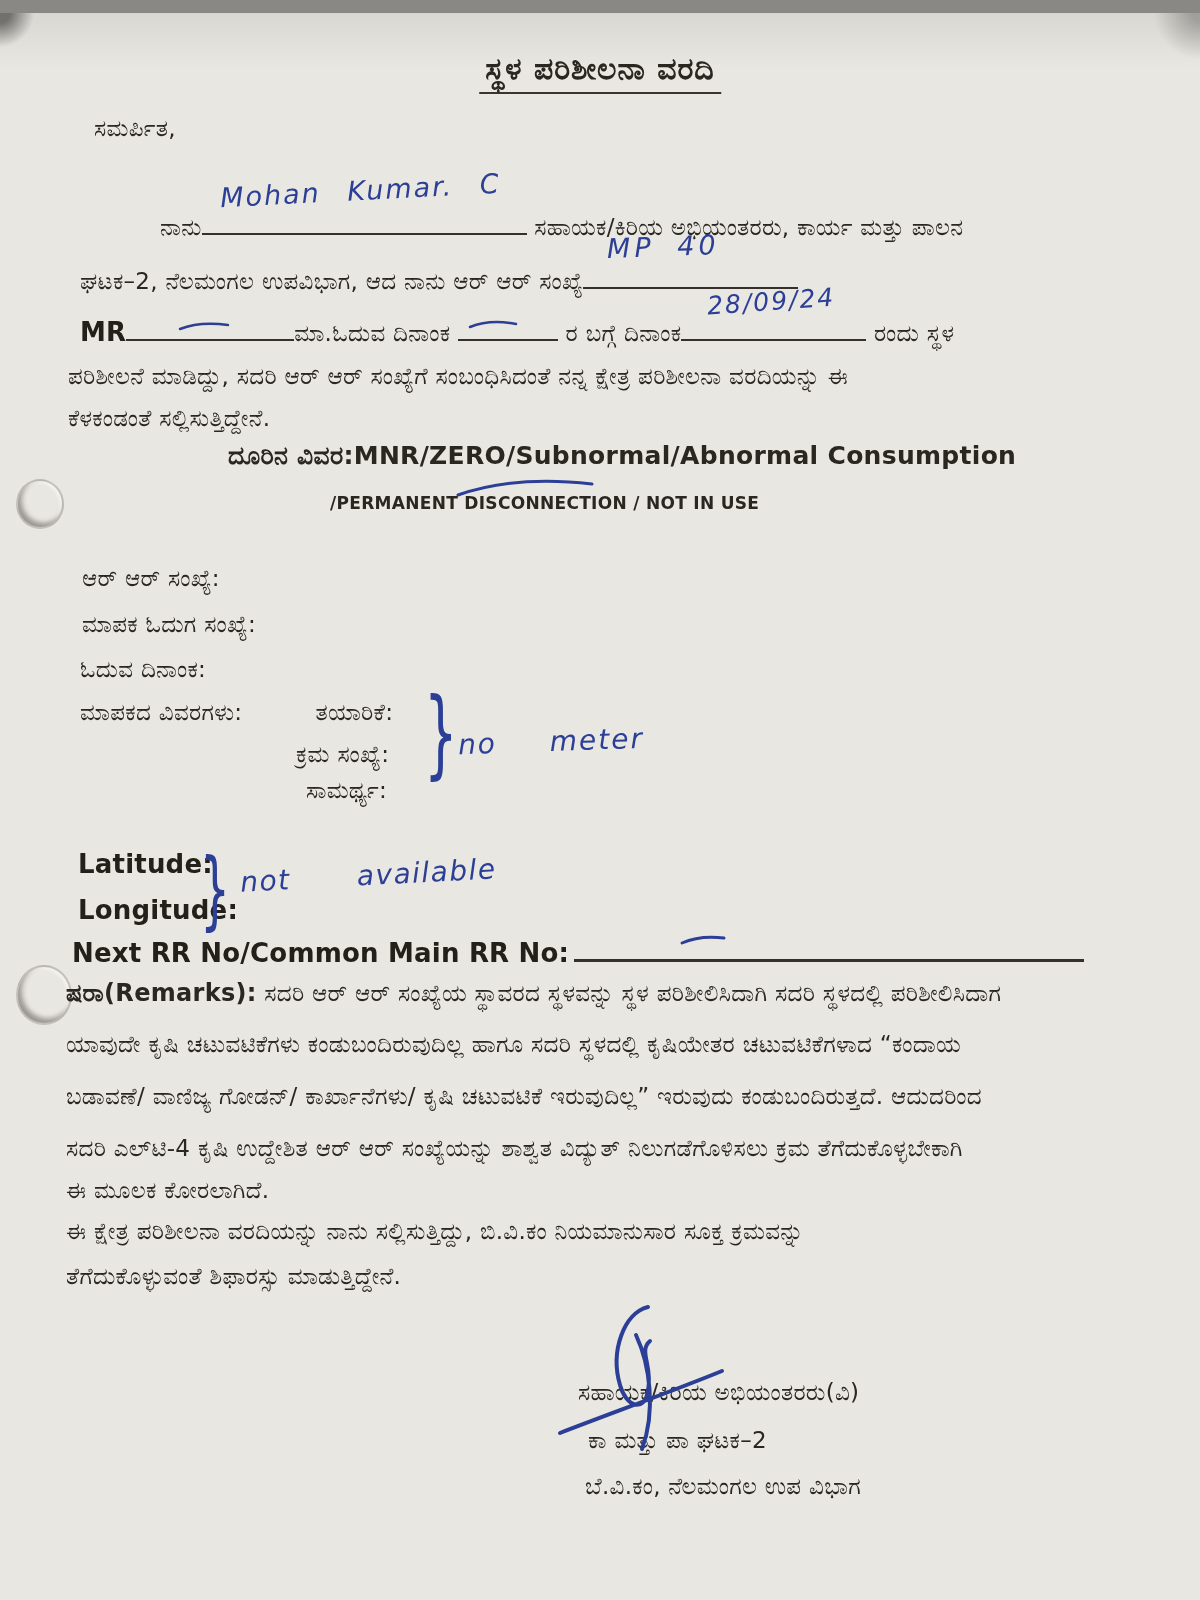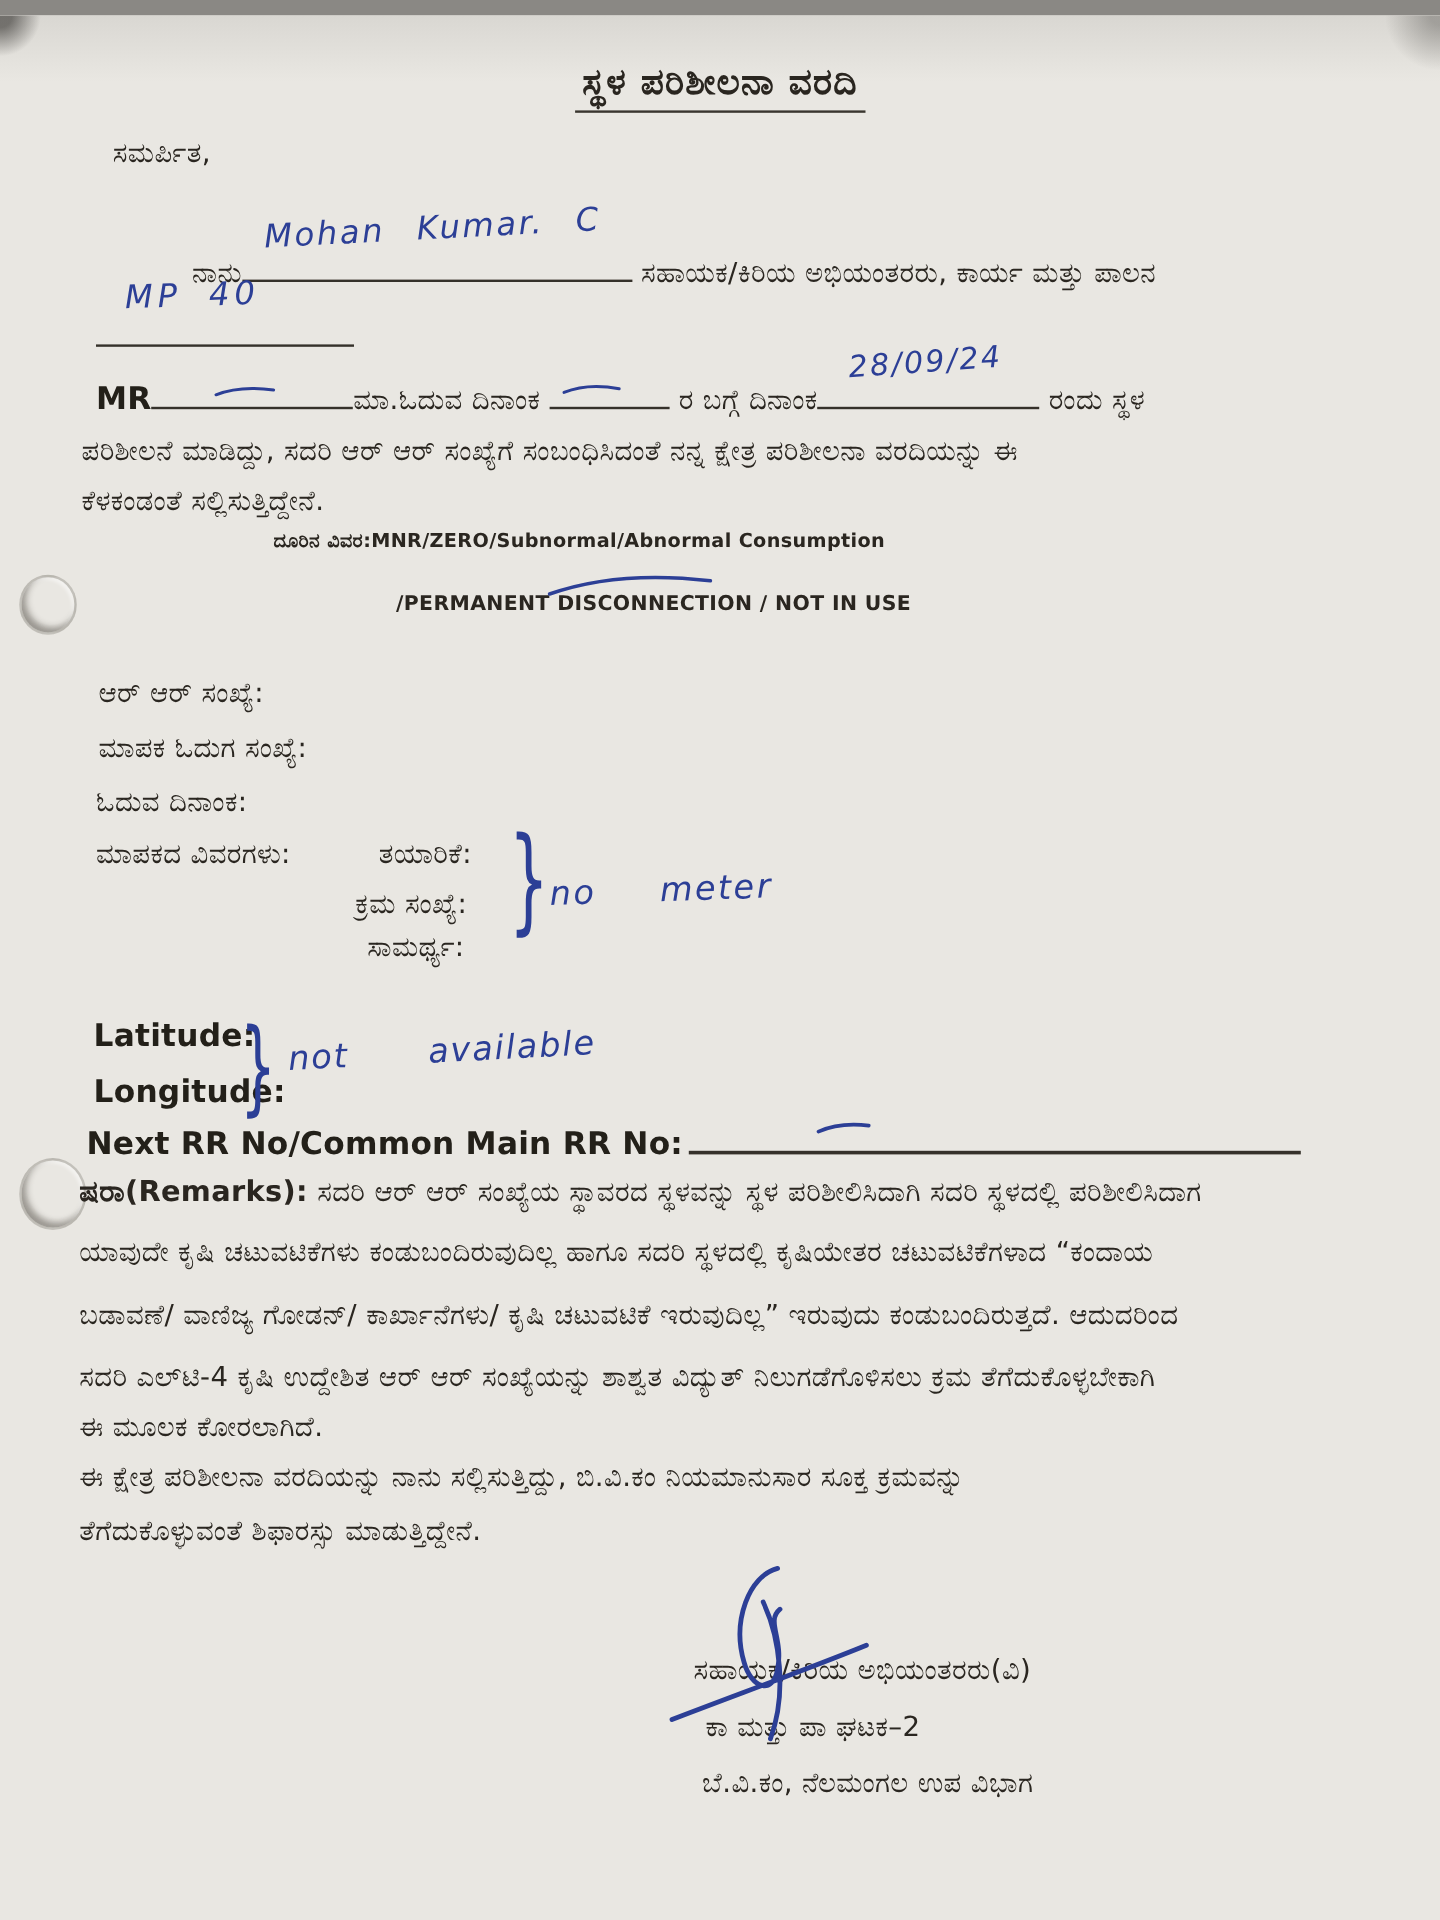--- a/index.html
+++ b/index.html
@@ -63,31 +63,31 @@
     <span class="title">ಸ್ಥಳ ಪರಿಶೀಲನಾ ವರದಿ</span>
   </div>
 
   <div class="line kn" style="left:94px;top:102px;">ಸಮರ್ಪಿತ,</div>
 
   <div class="line kn" style="left:160px;top:194px;">
     <span>ನಾನು</span><span class="blank" style="width:325px;"><span class="hw hw-name">Mohan Kumar. C</span></span> <span>ಸಹಾಯಕ/ಕಿರಿಯ ಅಭಿಯಂತರರು,  ಕಾರ್ಯ ಮತ್ತು ಪಾಲನ</span>
   </div>
 
   <div class="line kn" style="left:80px;top:248px;">
-    <span class="blank" style="width:215px;"><span class="hw hw-rr">MP 40</span></span>
+    <span>ಘಟಕ–2, ನೆಲಮಂಗಲ ಉಪವಿಭಾಗ, ಆದ ನಾನು ಆರ್ ಆರ್ ಸಂಖ್ಯೆ</span><span class="blank" style="width:215px;"><span class="hw hw-rr">MP 40</span></span>
   </div>
 
   <div class="line kn" style="left:80px;top:300px;">
     <span class="en-b">MR</span><span class="blank" style="width:168px;"></span><span>ಮಾ.ಓದುವ ದಿನಾಂಕ</span> <span class="blank" style="width:100px;"></span> <span>ರ ಬಗ್ಗೆ ದಿನಾಂಕ</span><span class="blank" style="width:185px;"><span class="hw hw-date">28/09/24</span></span> <span>ರಂದು ಸ್ಥಳ</span>
   </div>
 
   <div class="line kn" style="left:68px;top:350px;">ಪರಿಶೀಲನೆ ಮಾಡಿದ್ದು, ಸದರಿ ಆರ್ ಆರ್ ಸಂಖ್ಯೆಗೆ ಸಂಬಂಧಿಸಿದಂತೆ ನನ್ನ ಕ್ಷೇತ್ರ ಪರಿಶೀಲನಾ ವರದಿಯನ್ನು ಈ</div>
   <div class="line kn" style="left:68px;top:392px;">ಕೆಳಕಂಡಂತೆ ಸಲ್ಲಿಸುತ್ತಿದ್ದೇನೆ.</div>
 
-  <div class="line kn kn-b" style="left:228px;top:428px;font-size:16px;">ದೂರಿನ ವಿವರ:MNR/ZERO/Subnormal/Abnormal Consumption</div>
+  <div class="line kn kn-b" style="left:228px;top:428px;font-size:25px;">ದೂರಿನ ವಿವರ:MNR/ZERO/Subnormal/Abnormal Consumption</div>
   <div class="line kn kn-b" style="left:330px;top:480px;font-size:17px;">/PERMANENT DISCONNECTION / NOT IN USE</div>
 
   <div class="line kn" style="left:82px;top:552px;">ಆರ್ ಆರ್ ಸಂಖ್ಯೆ:</div>
   <div class="line kn" style="left:82px;top:598px;">ಮಾಪಕ ಓದುಗ ಸಂಖ್ಯೆ:</div>
   <div class="line kn" style="left:80px;top:643px;">ಓದುವ ದಿನಾಂಕ:</div>
 
   <div class="line kn" style="left:80px;top:686px;">
     <span>ಮಾಪಕದ ವಿವರಗಳು:</span>
     <span style="display:inline-block;width:58px;"></span>
     <span>ತಯಾರಿಕೆ:</span>

